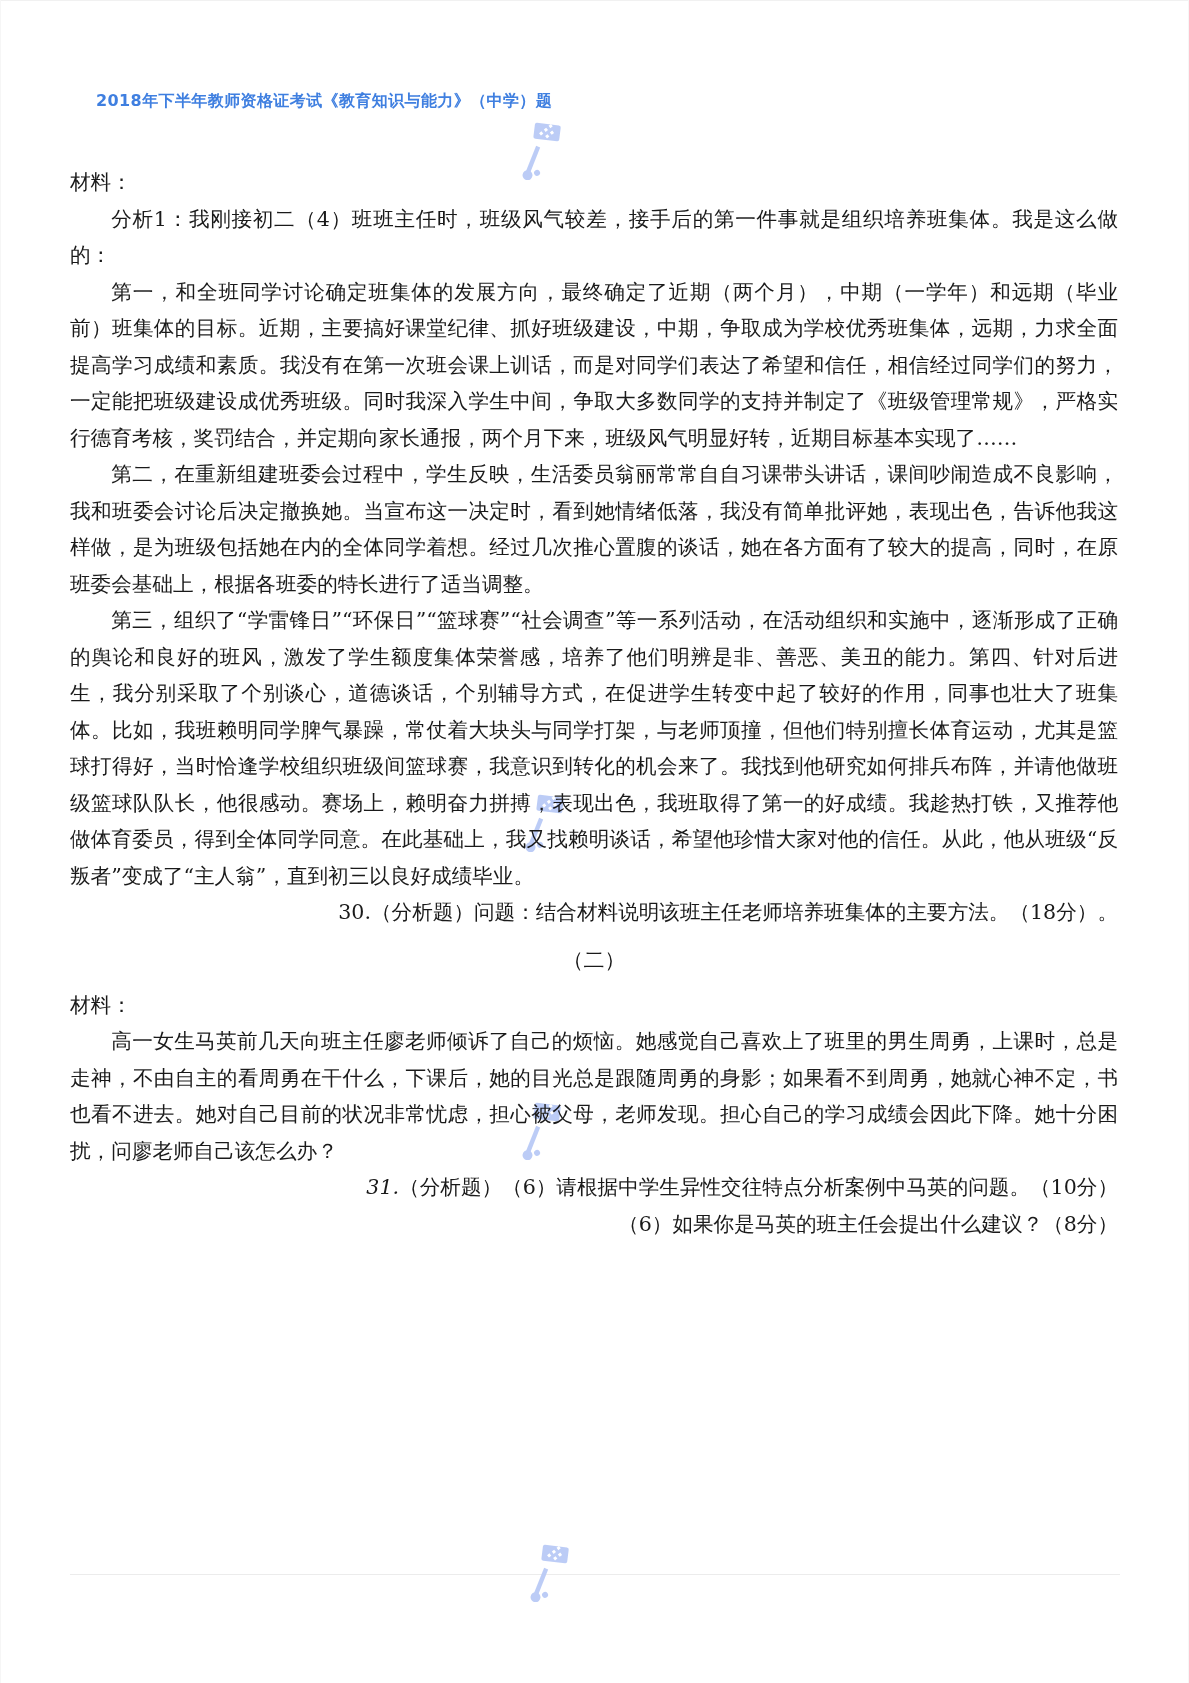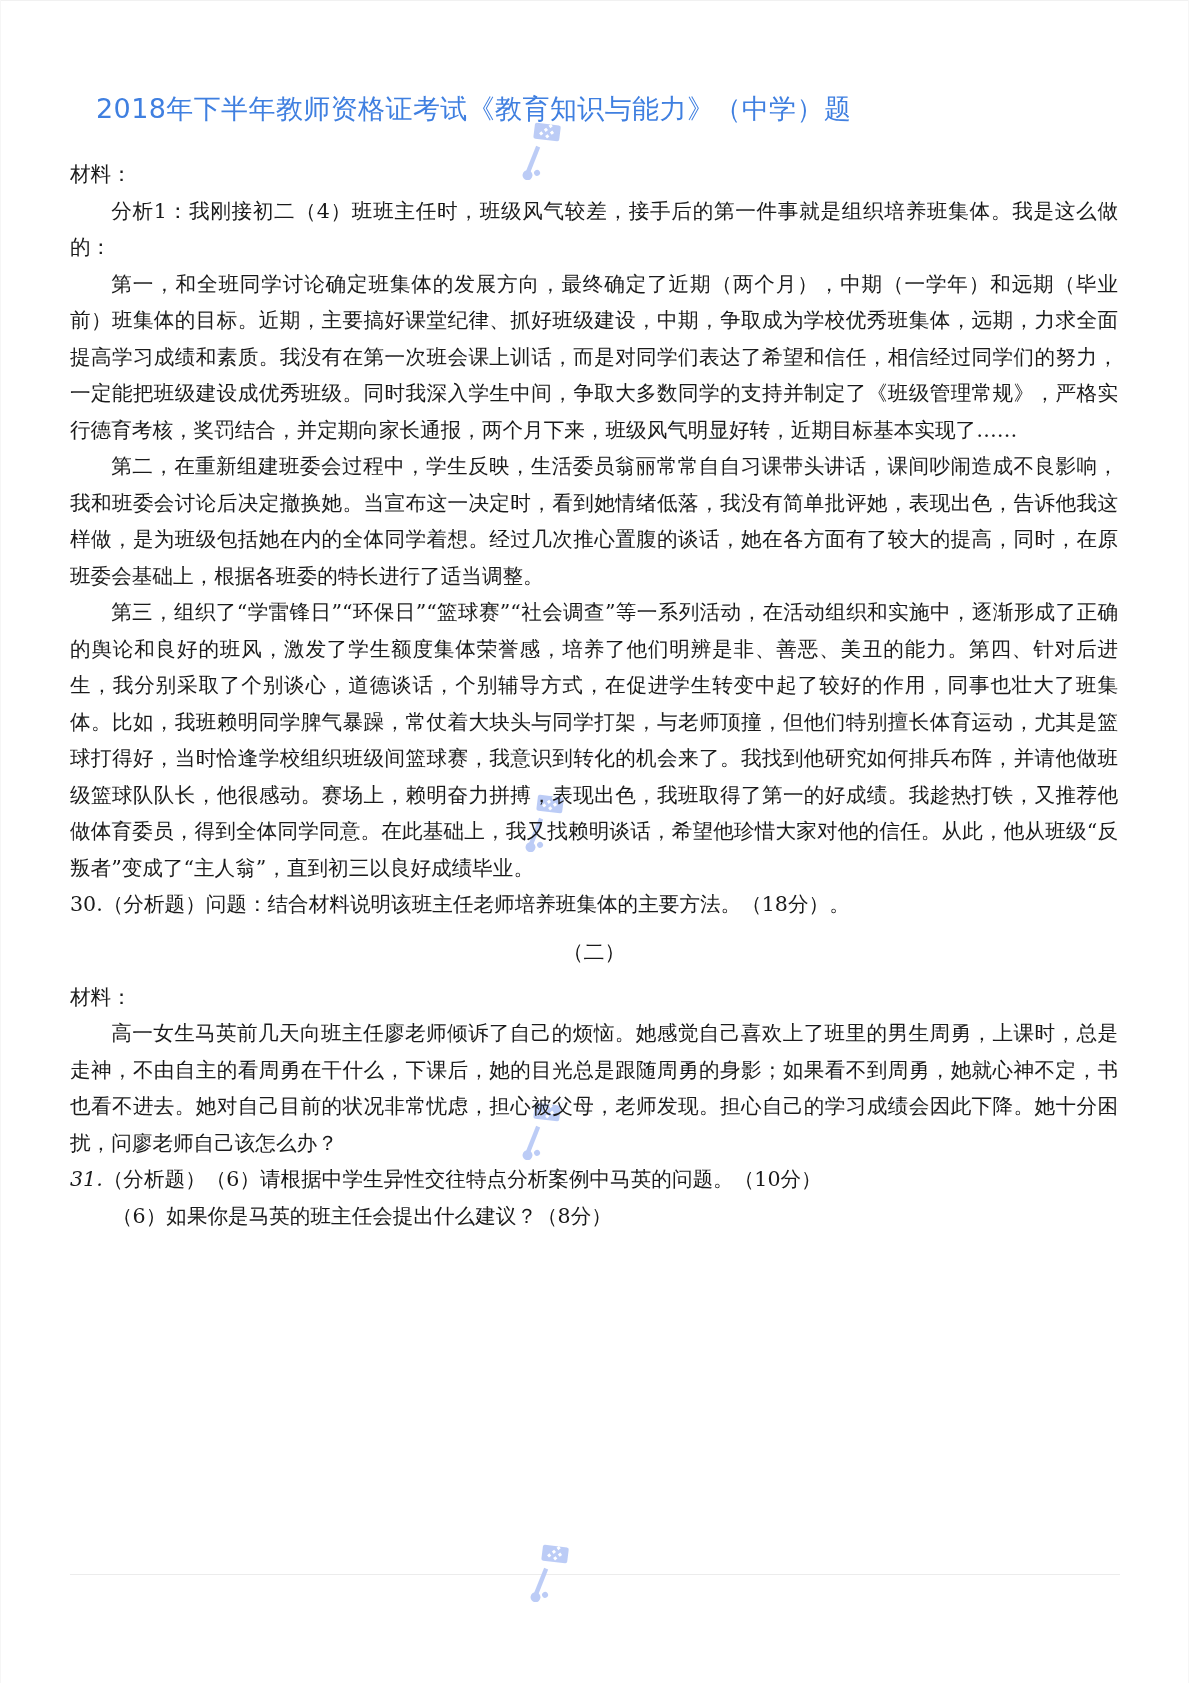--- a/index.html
+++ b/index.html
@@ -20,32 +20,32 @@
   .edge{position:absolute;background:#f1f1f1;}
   .edge-top{left:0;top:0;width:1189px;height:1px;}
   .edge-left{left:0;top:0;width:1px;height:1683px;background:#f6f6f6;}
   .edge-right{right:0;top:0;width:1px;height:1683px;background:#f6f6f6;}
   .edge-bottomrule{left:70px;top:1574px;width:1050px;height:1px;background:#ececec;}
 
   
   .doc-title{
     position:absolute;
     left:96px;top:91px;
-    font-size:27px;
+    font-size:16px;
     letter-spacing:.4px;
     color:#3f7fe0;
     font-family:"DejaVu Sans","Liberation Sans",sans-serif;
-    font-weight:400;
+    font-weight:700;
     white-space:nowrap;
   }
 
   
   .body-block{
     position:absolute;
-    left:70px;top:156px;
+    left:70px;top:164px;
     width:1048px;
   }
   p{
     margin:0;
     font-size:20.6px;
     line-height:36.5px;
     text-align:justify;
     text-justify:inter-ideograph;
     letter-spacing:0px;
   }
@@ -54,21 +54,21 @@
   .sect-center{
     text-align:center;
     font-size:21px;
     line-height:46px;
     margin:6px 0 4px 0;
   }
   .q-line{
     margin:0;
     font-size:20.6px;
     line-height:36.5px;
-    text-align:left;
+    text-align:right;
   }
   .q-line.hang{padding-left:42px;}
   .q-num{margin-left:-42px;font-style:italic;}
 
   
   .wm{
     position:absolute;
     pointer-events:none;
     opacity:.95;
   }

